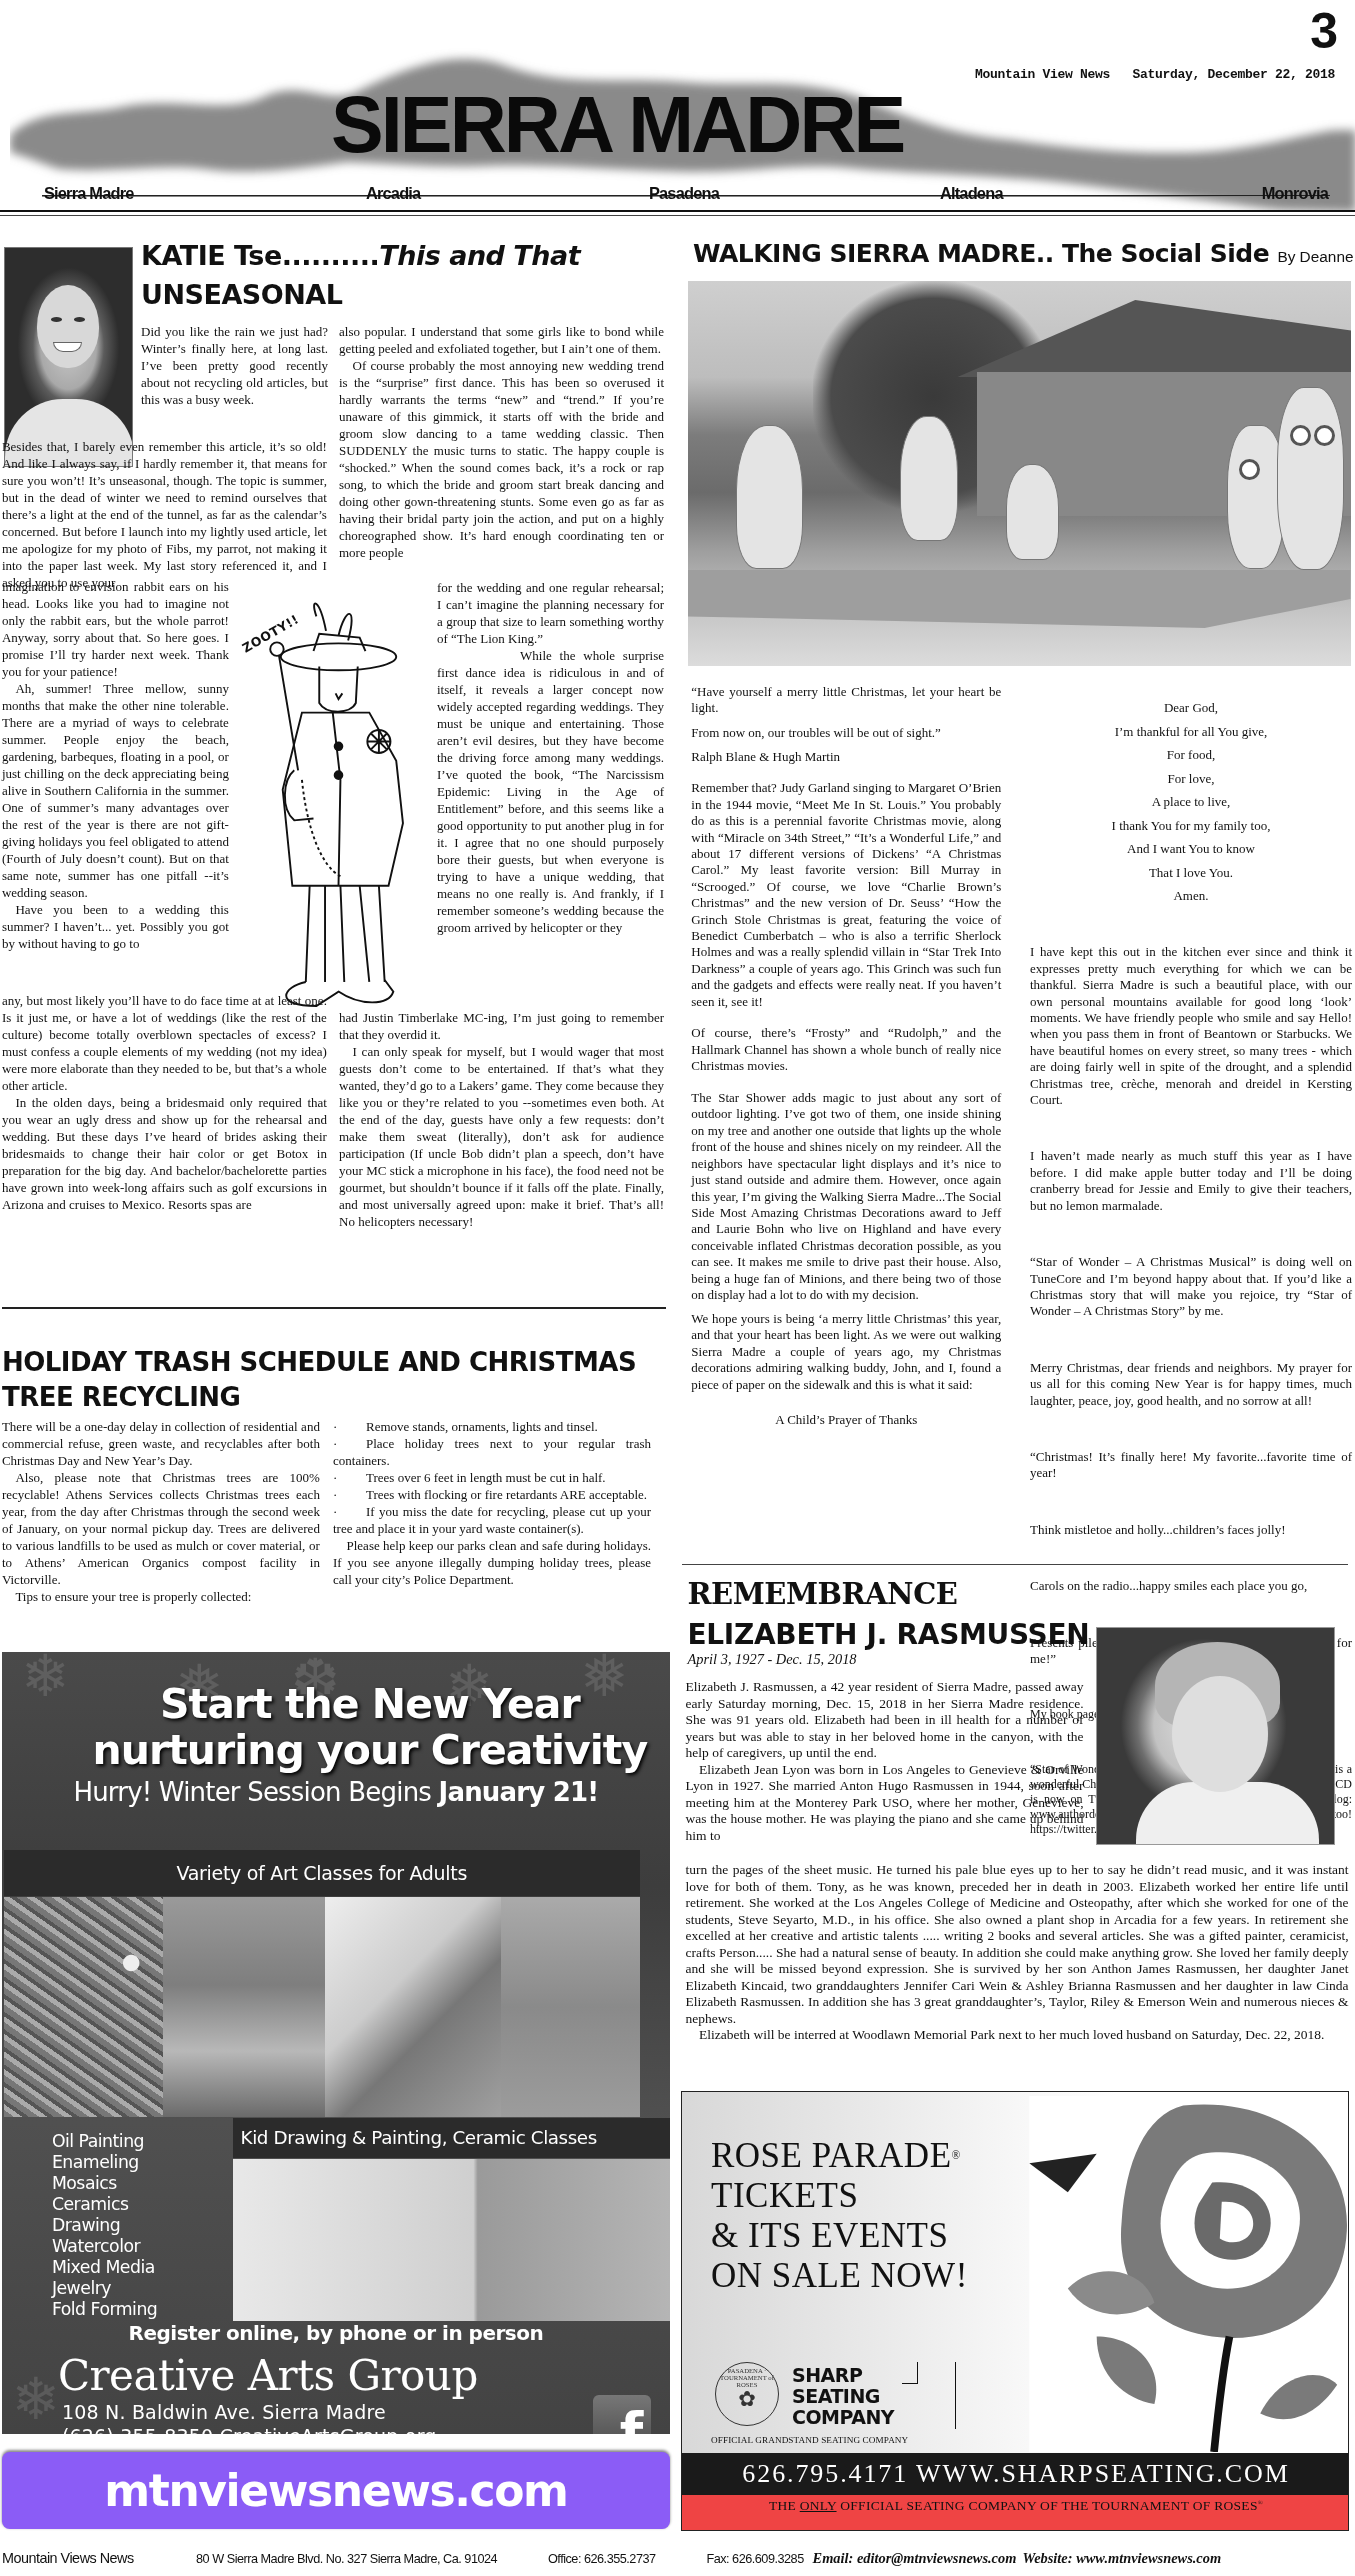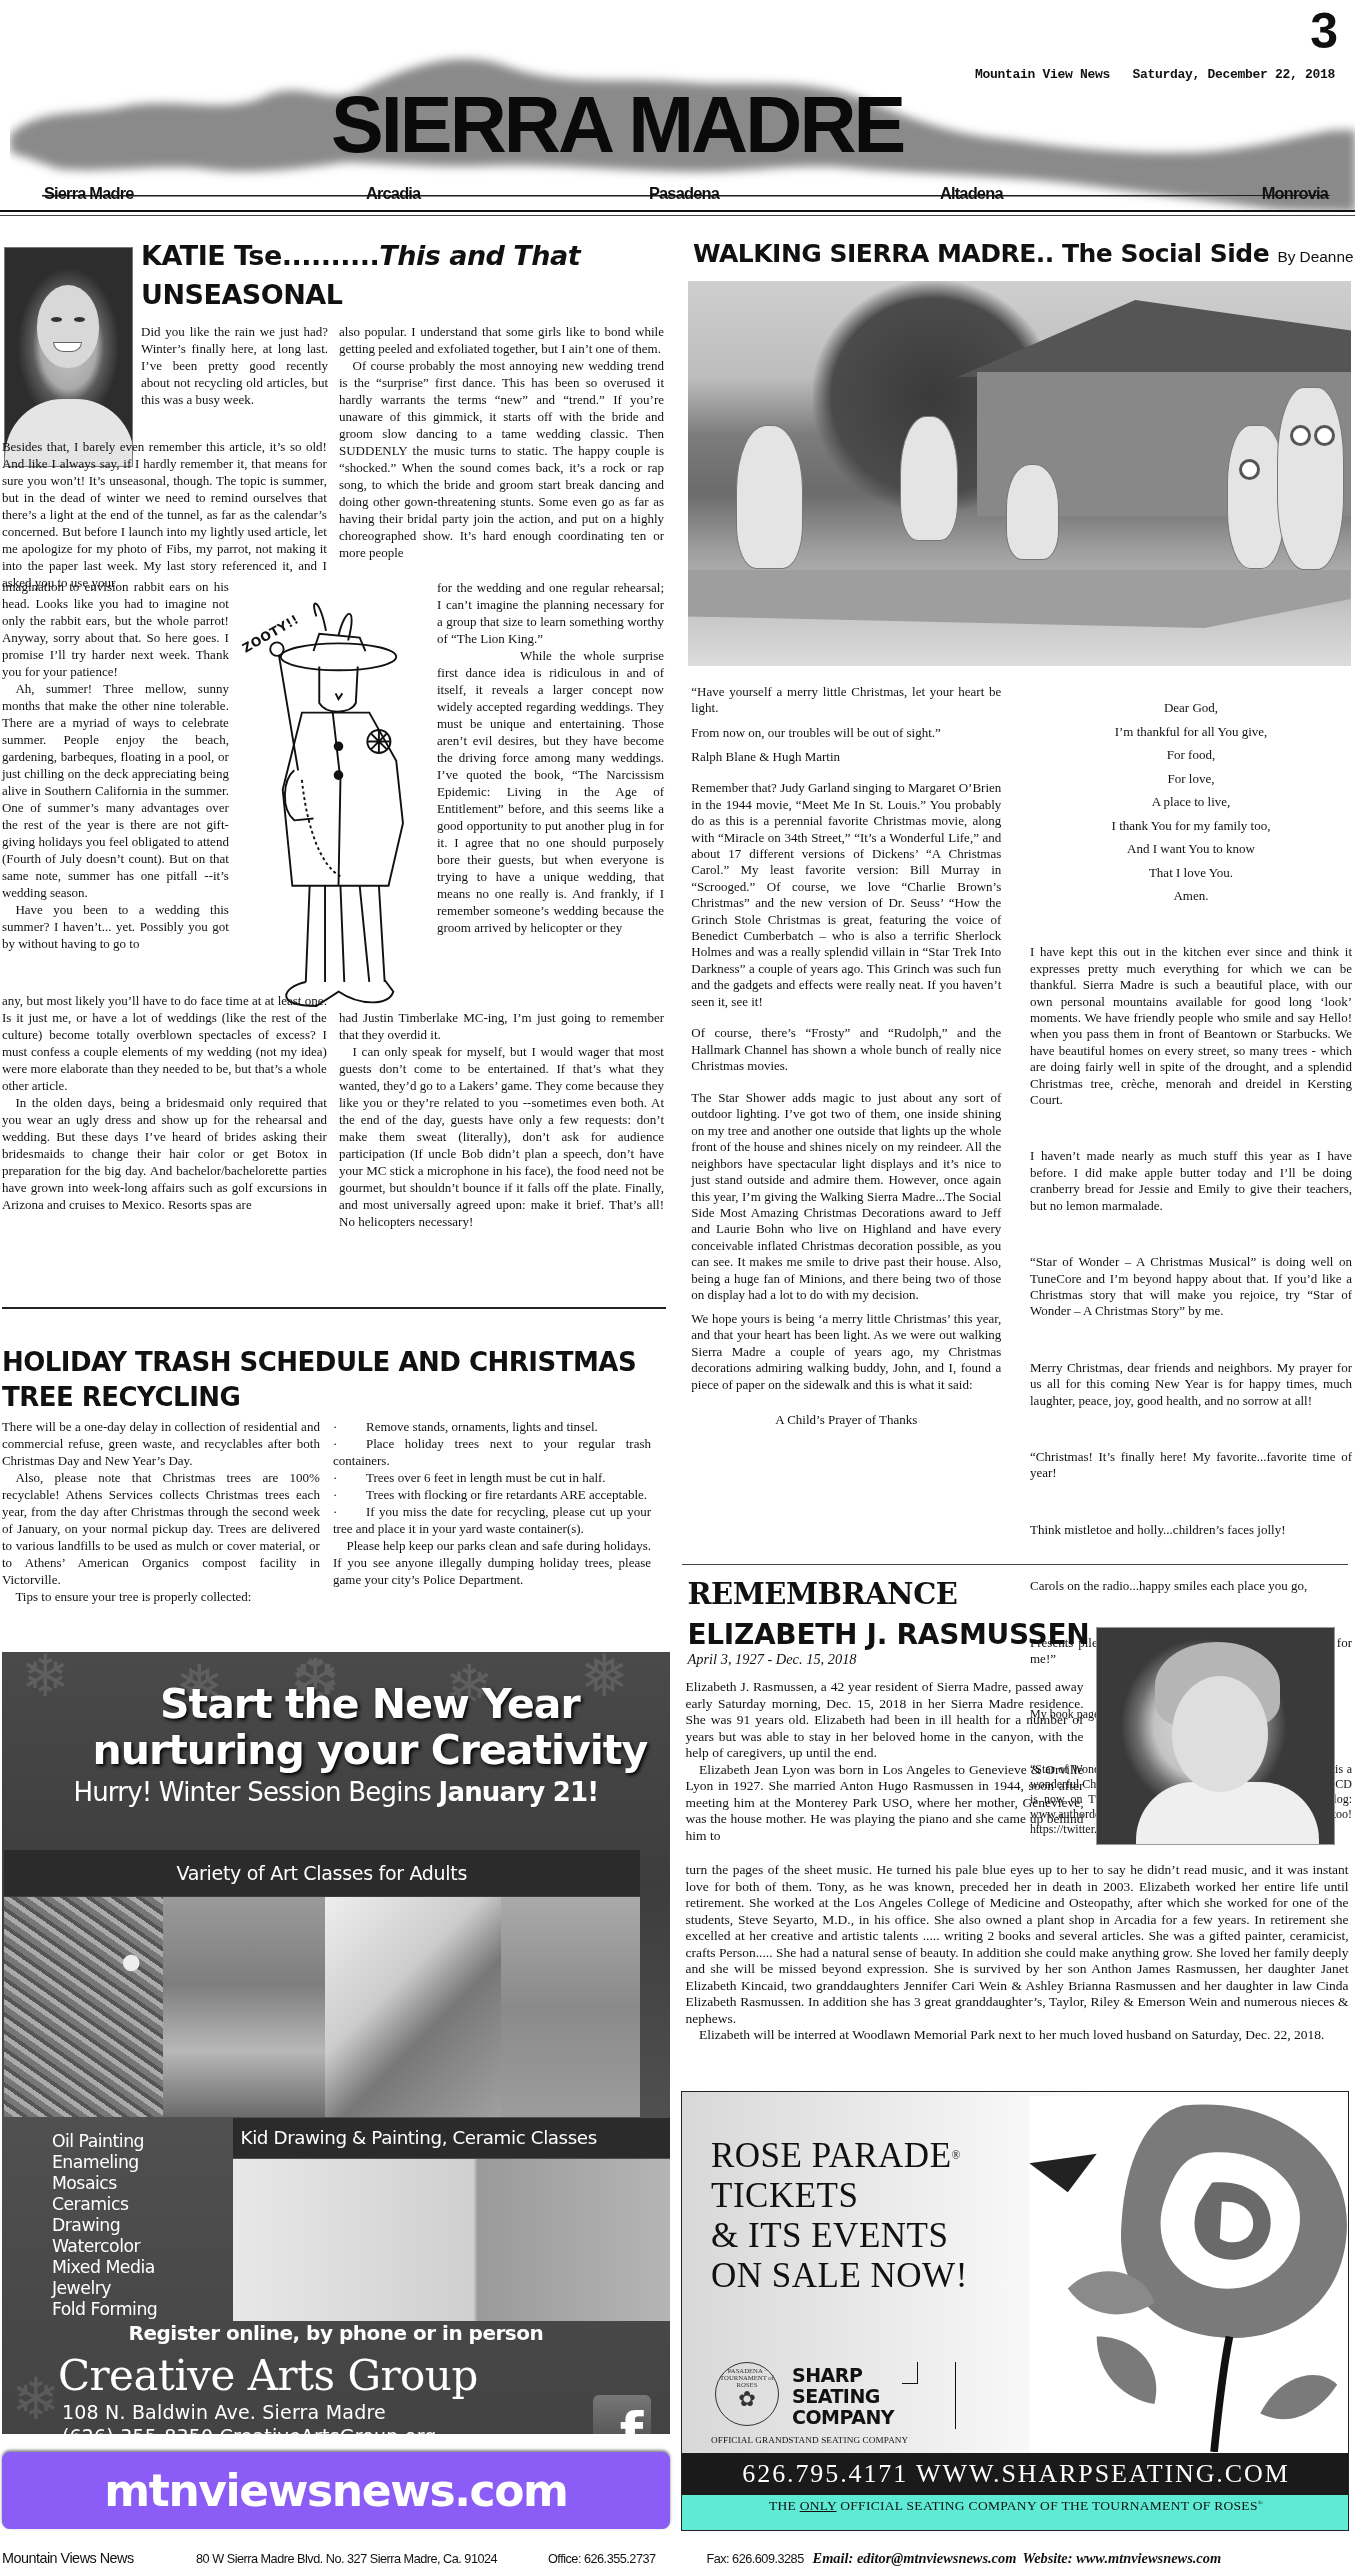--- a/index.html
+++ b/index.html
@@ -107,21 +107,21 @@
   .rem-dates { left: 13.5px; top: 91px; font-style: italic; font-size: 14.4px; }
   .rem-photo { left: 422px; top: 67px; width: 239px; height: 218px; border: 1.9px solid #999; background: radial-gradient(ellipse 35% 40% at 45% 45%, #e0e0e0 0%, #c2c2c2 60%, #6e6e6e 80%, #3a3a3a 100%); overflow: hidden; }
   .rem-photo .hair { position: absolute; left: 58px; top: 13.5px; width: 125px; height: 87px; border-radius: 50% 50% 30% 30%; background: #b5b5b5; }
   .rem-photo .face { position: absolute; left: 75px; top: 48px; width: 96px; height: 116px; border-radius: 50%; background: #dedede; }
   .rem-photo .body { position: absolute; left: 39px; top: 154px; width: 183px; height: 77px; background: #efefef; border-radius: 58px 58px 0 0; }
   .rem-text-a { left: 11.6px; top: 119px; width: 398px; }
   .rem-text-b { left: 11.6px; top: 302px; width: 663px; }
   #remembrance .body-text { font-size: 13.5px; line-height: 16.5px; }
 
   
-  #rose-ad { left: 681px; top: 2091px; width: 668px; height: 440px; border: 1.4px solid #222; background: #5eead4; overflow: hidden; }
+  #rose-ad { left: 681px; top: 2091px; width: 668px; height: 440px; border: 1.4px solid #222; background: #ef4444; overflow: hidden; }
   .rose-bg { left: 0; top: 0; width: 668px; height: 361px; background: linear-gradient(90deg,#d8d8d8 0%,#eaeaea 30%,#f7f7f7 50%,#fff 65%); }
   .rose-h { left: 29px; top: 44px; font-family: "Liberation Serif", serif; font-size: 35px; line-height: 40px; letter-spacing: 0.5px; color: #111; }
   .rose-h sup { font-size: 11.6px; vertical-align: top; }
   .rose-svg { left: 347px; top: 3.9px; width: 322px; height: 356px; }
   .tor-seal { left: 33px; top: 270px; width: 64px; height: 64px; border: 1.4px solid #333; border-radius: 50%; font-size: 6.7px; font-family: "Liberation Serif", serif; text-align: center; color: #333; }
   .sharp-logo { left: 110px; top: 273px; font-family: "DejaVu Sans", sans-serif; font-weight: bold; font-size: 19px; line-height: 21px; letter-spacing: -0.5px; color: #111; }
   .sharp-stair { left: 220px; top: 270px; width: 54px; height: 67px; border-right: 1.9px solid #111; }
   .sharp-stair::before { content: ""; position: absolute; left: 0; top: 0; width: 15.4px; height: 21px; border-right: 1.9px solid #111; border-bottom: 1.9px solid #111; }
   .official { left: 29px; top: 343px; font-family: "Liberation Serif", serif; font-size: 9.2px; letter-spacing: 0.1px; }
   .rose-band { left: 0; top: 361px; width: 668px; height: 42px; background: #1a1a1a; color: #fff; font-family: "Liberation Serif", serif; font-size: 26px; line-height: 42px; text-align: center; letter-spacing: 1.9px; }
@@ -235,21 +235,21 @@
     <p class="noi">There will be a one-day delay in collection of residential and commercial refuse, green waste, and recyclables after both Christmas Day and New Year’s Day.</p>
     <p>Also, please note that Christmas trees are 100% recyclable! Athens Services collects Christmas trees each year, from the day after Christmas through the second week of January, on your normal pickup day. Trees are delivered to various landfills to be used as mulch or cover material, or to Athens’ American Organics compost facility in Victorville.</p>
     <p>Tips to ensure your tree is properly collected:</p>
   </div>
   <div class="abs body-text trash-col2">
     <p class="bullet-row"><span class="dot">·</span><span>Remove stands, ornaments, lights and tinsel.</span></p>
     <p class="bullet-row"><span class="dot">·</span><span>Place holiday trees next to your regular trash containers.</span></p>
     <p class="bullet-row"><span class="dot">·</span><span>Trees over 6 feet in length must be cut in half.</span></p>
     <p class="bullet-row"><span class="dot">·</span><span>Trees with flocking or fire retardants ARE acceptable.</span></p>
     <p class="bullet-row"><span class="dot">·</span><span>If you miss the date for recycling, please cut up your tree and place it in your yard waste container(s).</span></p>
-    <p>Please help keep our parks clean and safe during holidays. If you see anyone illegally dumping holiday trees, please game your city’s Police Department.</p>
+    <p>Please help keep our parks clean and safe during holidays. If you see anyone illegally dumping holiday trees, please call your city’s Police Department.</p>
   </div>
 </article>
 
 <aside id="arts-ad" class="abs">
   <span class="snow" style="left:19px;top:-9.6px">❄</span>
   <span class="snow" style="left:173px;top:0">❅</span>
   <span class="snow" style="left:289px;top:-5.8px">❆</span>
   <span class="snow" style="left:443px;top:0">❄</span>
   <span class="snow" style="left:578px;top:-9.6px">❅</span>
   <span class="snow" style="left:9.6px;top:713px">❄</span>

